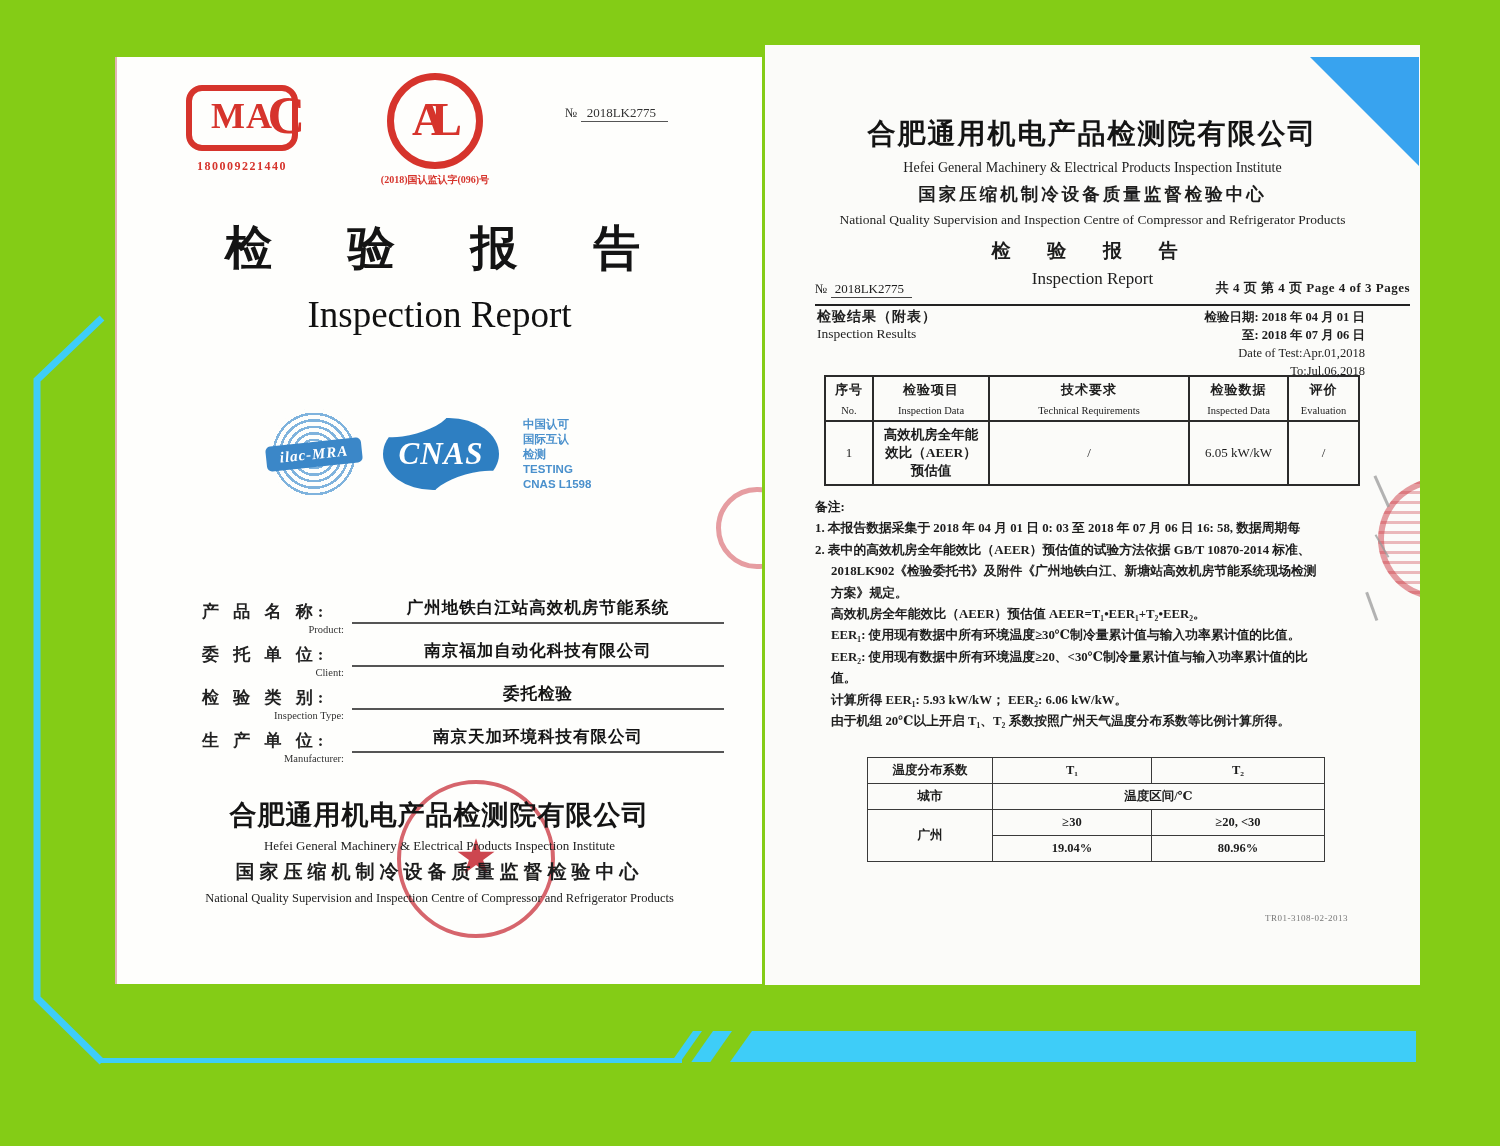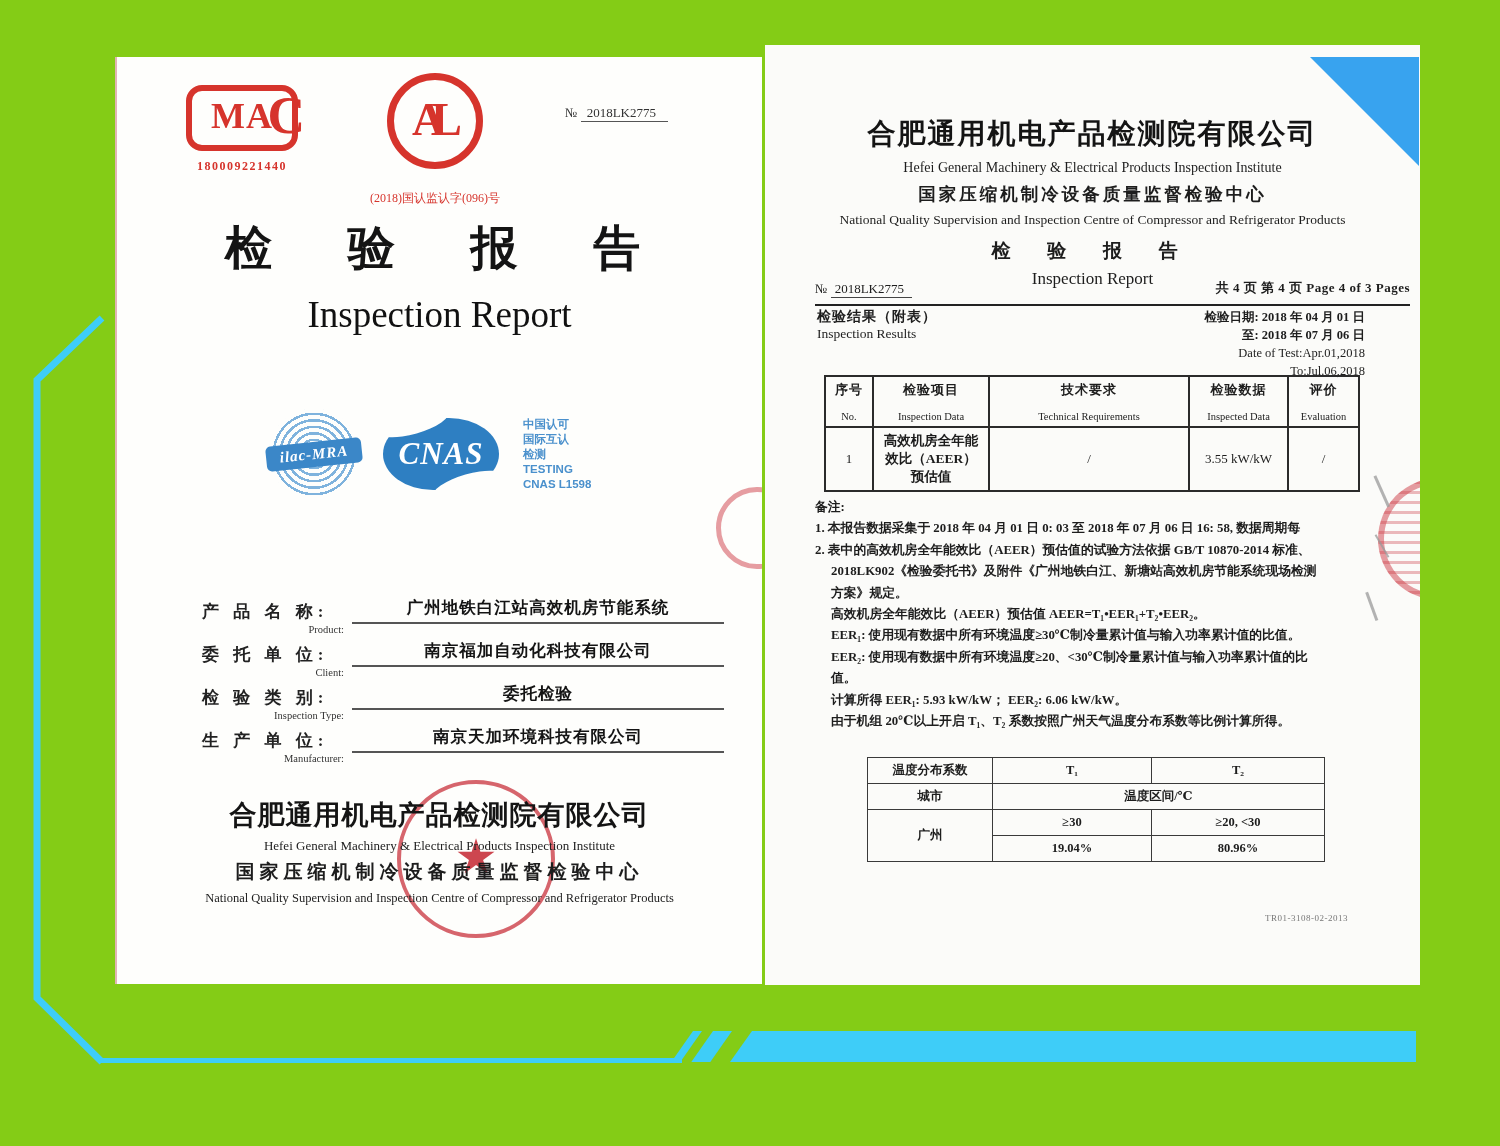--- a/index.html
+++ b/index.html
@@ -25,21 +25,21 @@
 
   
   .cma-block{position:absolute;left:58px;top:28px;width:134px;text-align:center;color:#d6342c;}
   .cma-box{margin:0 auto;width:100px;height:54px;border:6px solid #d6342c;border-radius:16px;
            font-weight:bold;font-size:36px;line-height:50px;letter-spacing:1px;position:relative;}
   .cma-c{position:absolute;right:-14px;top:-4px;font-size:52px;line-height:58px;font-weight:bold;}
   .cma-number{margin-top:8px;font-weight:bold;font-size:12px;letter-spacing:1.5px;}
   .cal-block{position:absolute;left:238px;top:16px;width:160px;text-align:center;color:#d6342c;}
   .cal-circle{margin:0 auto;width:82px;height:82px;border:7px solid #d6342c;border-radius:50%;
               font-weight:bold;font-size:46px;line-height:80px;letter-spacing:-14px;text-indent:-10px;}
-  .cal-caption{margin-top:21px;font-size:12px;font-weight:normal;}
+  .cal-caption{margin-top:4px;font-size:10px;font-weight:bold;}
   .report-no{position:absolute;left:448px;top:48px;font-size:13px;color:#333;}
   .report-no .u{border-bottom:1.5px solid #555;padding:0 12px 1px 6px;}
   .title-zh{position:absolute;left:0;right:0;top:160px;text-align:center;font-size:47px;font-weight:bold;
             letter-spacing:14px;word-spacing:36px;color:#141414;}
   .title-en{position:absolute;left:0;right:0;top:236px;text-align:center;font-size:37px;color:#111;}
   .accred{position:absolute;left:152px;top:352px;display:flex;align-items:center;gap:24px;}
   .ilac{width:90px;height:90px;border-radius:50%;position:relative;flex:0 0 auto;
         background:repeating-radial-gradient(circle at 50% 50%,#7fb3dd 0 2.5px,#fefefc 2.5px 6.5px);}
   .ilac-band{position:absolute;left:-3px;right:-3px;top:33px;height:25px;background:#3b87c8;
              transform:rotate(-6deg);border-radius:5px;color:#fff;font-weight:bold;font-style:italic;
@@ -82,21 +82,21 @@
   .r-meta .u{border-bottom:1.5px solid #444;padding:0 8px 1px 4px;}
   .r-meta .pages{font-weight:bold;letter-spacing:.5px;}
   .r-results{position:absolute;top:263px;left:52px;right:55px;display:flex;justify-content:space-between;}
   .res-zh{font-size:14px;font-weight:bold;letter-spacing:1px;}
   .res-en{font-size:13.5px;}
   .res-dates{text-align:right;font-size:12.5px;line-height:18px;}
   .res-dates .b{font-weight:bold;}
   .r-table{position:absolute;top:330px;left:59px;border-collapse:collapse;text-align:center;}
   .r-table th,.r-table td{border:2px solid #2b2b2b;padding:4px 3px;}
   .r-table th .zh{display:block;font-size:13px;font-weight:bold;letter-spacing:1px;}
-  .r-table th .en{display:block;font-size:10.5px;font-weight:normal;margin-top:12px;}
+  .r-table th .en{display:block;font-size:10.5px;font-weight:normal;margin-top:6px;}
   .r-table td{font-size:13px;}
   .r-table .item-cell{font-weight:bold;font-size:13.5px;line-height:18px;padding:4px 8px;margin-left:46px;}
   .c-no{width:40px}.c-item{width:108px}.c-req{width:192px}.c-data{width:91px}.c-eval{width:63px}
   .r-notes{position:absolute;top:452px;left:50px;width:580px;font-size:12.8px;line-height:21.4px;
            font-weight:600;color:#1d1d1d;}
   .r-notes .ind{padding-left:16px;}
   .r-temp-table{position:absolute;top:712px;left:102px;border-collapse:collapse;text-align:center;font-weight:600;}
   .r-temp-table td{border:1.5px solid #3a3a3a;font-size:12.5px;height:25px;padding:0 4px;}
   .t-c1{width:116px}.t-c2{width:150px}.t-c3{width:164px}
   .r-doc-code{position:absolute;left:488px;top:868px;font-size:9px;color:#777;letter-spacing:.5px;margin-left:12px;}
@@ -259,21 +259,21 @@
             </th>
         <th class="c-eval">
               <span class="zh">评价</span>
               <span class="en">Evaluation</span>
             </th>
       </tr>
       <tr>
         <td>1</td>
         <td class="item-cell">高效机房全年能效比（AEER）预估值</td>
         <td>/</td>
-        <td>3.55 kW/kW</td>
+        <td>6.05 kW/kW</td>
         <td>/</td>
       </tr>
     </tbody>
       </table>
 
     <div class="r-notes">
       <div>备注:</div>
       <div>1. 本报告数据采集于 2018 年 04 月 01 日 0: 03 至 2018 年 07 月 06 日 16: 58, 数据周期每</div>
       <div>2. 表中的高效机房全年能效比（AEER）预估值的试验方法依据 GB/T 10870-2014 标准、</div>
       <div class="ind">2018LK902《检验委托书》及附件《广州地铁白江、新塘站高效机房节能系统现场检测</div>

